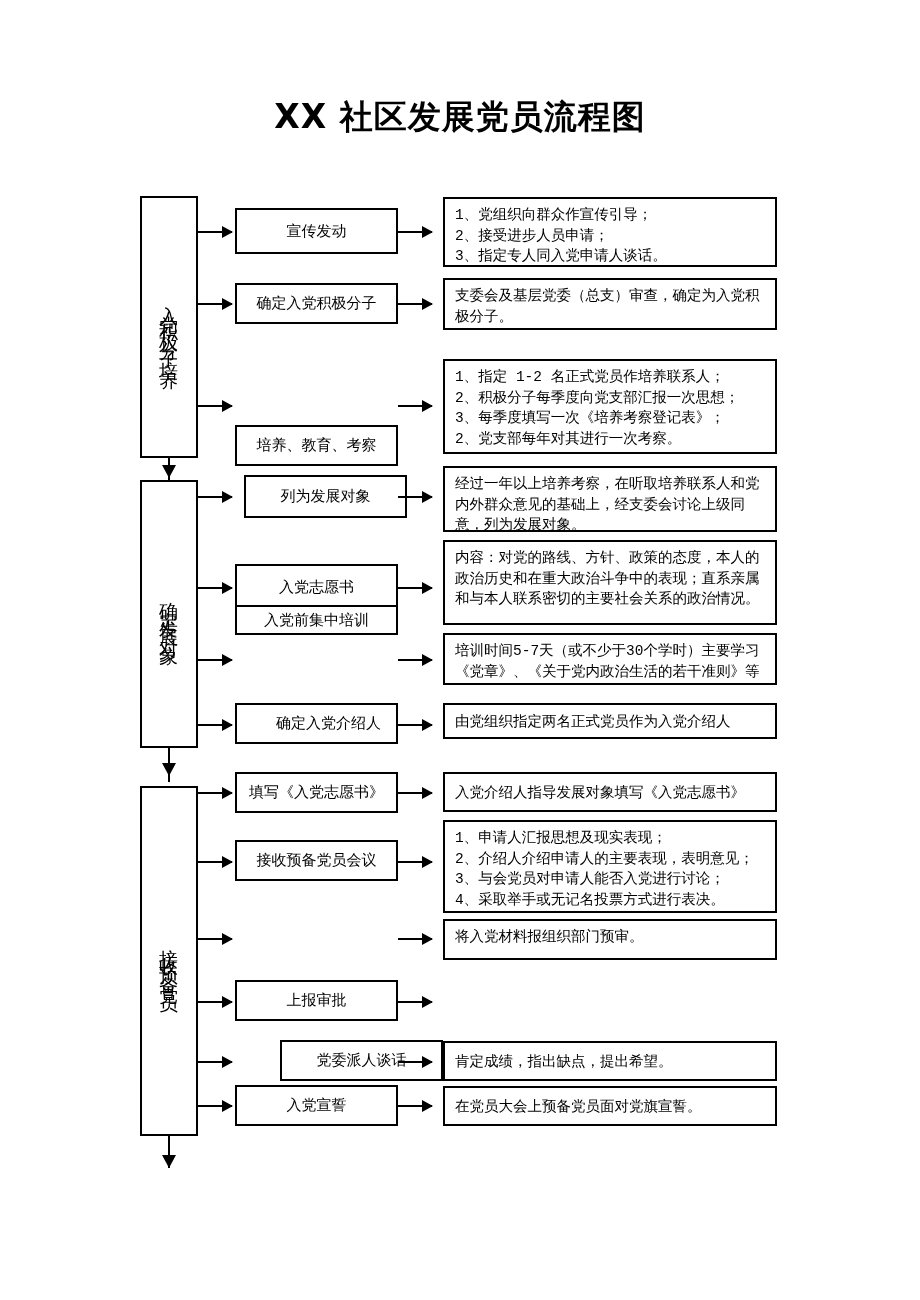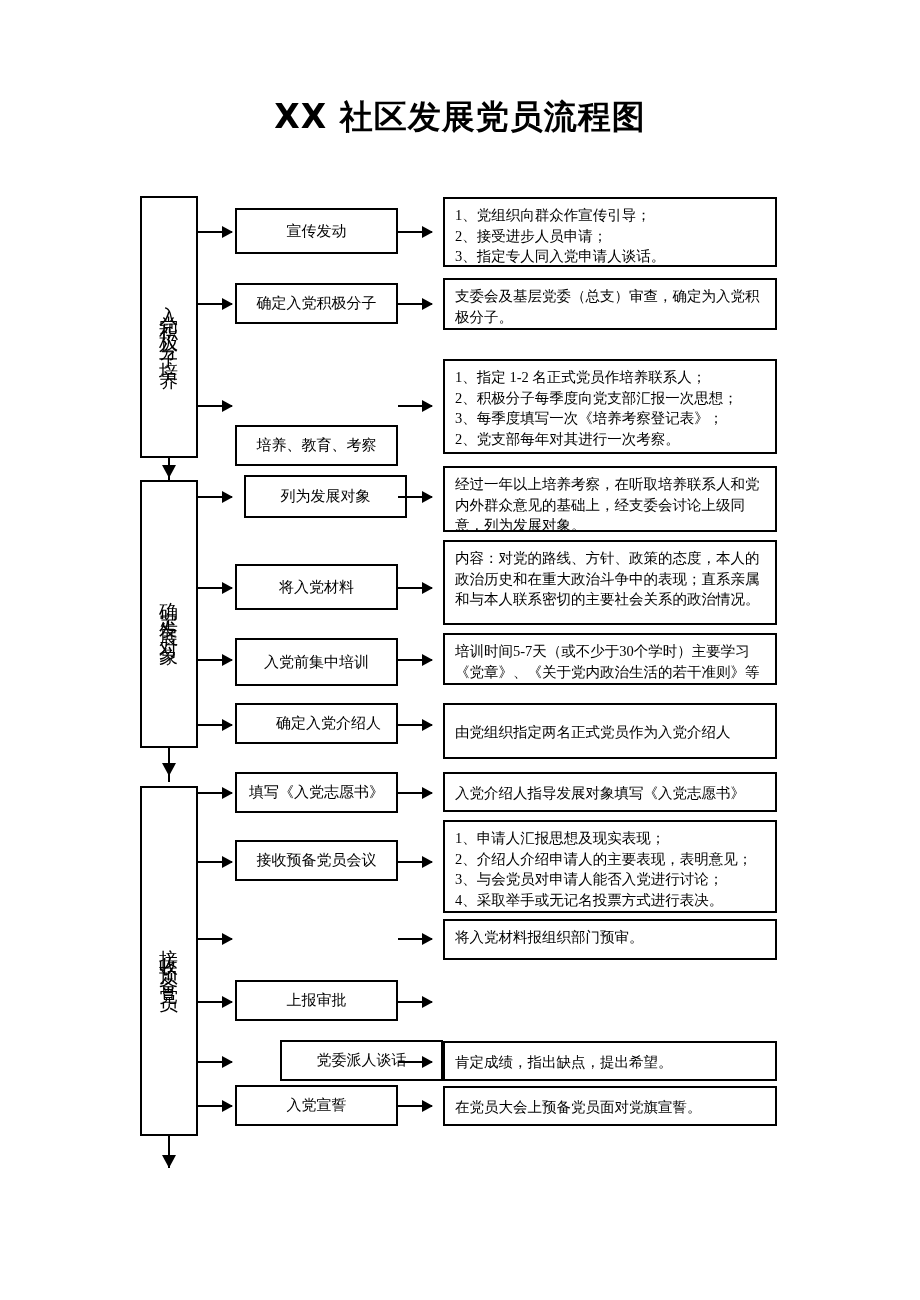--- a/index.html
+++ b/index.html
@@ -65,21 +65,21 @@
     text-align: center;
     white-space: nowrap;
   }
   
   .desc-box {
     position: absolute;
     border: 2px solid #000;
     background: #fff;
     box-sizing: border-box;
     padding: 6px 8px 4px 10px;
-    font-family: Liberation Serif, serif;
+    font-family: Liberation Mono, monospace;
     font-size: 14.5px;
     line-height: 1.42;
     overflow: hidden;
     text-align: left;
   }
   .desc-box p {
     margin: 0;
   }
   
   .hline {
@@ -176,47 +176,47 @@
   </div>
   <div class="hline" style="left:398px; top:496px; width:34px;"></div>
   <div class="arrow-right" style="left:422px; top:491px;"></div>
   <div class="desc-box" style="left:443px; top:466px; width:334px; height:66px;">
     <p>经过一年以上培养考察，在听取培养联系人和党内外群众意见的基础上，经支委会讨论上级同意，列为发展对象。</p>
   </div>
 
   <div class="hline" style="left:198px; top:587px; width:34px;"></div>
   <div class="arrow-right" style="left:222px; top:582px;"></div>
   <div class="step-box" style="left:235px; top:564px; width:163px; height:46px;">
-    <span>将入党材料</span>
+    <span>入党志愿书</span>
   </div>
   <div class="hline" style="left:398px; top:587px; width:34px;"></div>
   <div class="arrow-right" style="left:422px; top:582px;"></div>
   <div class="desc-box" style="left:443px; top:540px; width:334px; height:85px;">
     <p>内容：对党的路线、方针、政策的态度，本人的政治历史和在重大政治斗争中的表现；直系亲属和与本人联系密切的主要社会关系的政治情况。</p>
   </div>
 
   <div class="hline" style="left:198px; top:659px; width:34px;"></div>
   <div class="arrow-right" style="left:222px; top:654px;"></div>
-  <div class="step-box" style="left:235px; top:638px; width:163px; height:48px;">
+  <div class="step-box" style="left:235px; top:605px; width:163px; height:30px;">
     <span>入党前集中培训</span>
   </div>
   <div class="hline" style="left:398px; top:659px; width:34px;"></div>
   <div class="arrow-right" style="left:422px; top:654px;"></div>
   <div class="desc-box" style="left:443px; top:633px; width:334px; height:52px;">
     <p>培训时间5-7天（或不少于30个学时）主要学习《党章》、《关于党内政治生活的若干准则》等文件。</p>
   </div>
 
   <div class="hline" style="left:198px; top:724px; width:34px;"></div>
   <div class="arrow-right" style="left:222px; top:719px;"></div>
   <div class="step-box" style="left:235px; top:703px; width:163px; height:41px;padding-left:24px;">
     <span>确定入党介绍人</span>
   </div>
   <div class="hline" style="left:398px; top:724px; width:34px;"></div>
   <div class="arrow-right" style="left:422px; top:719px;"></div>
-  <div class="desc-box" style="left:443px; top:703px; width:334px; height:56px; display:flex; align-items:center;">
+  <div class="desc-box" style="left:443px; top:703px; width:334px; height:36px; display:flex; align-items:center;">
     <p>由党组织指定两名正式党员作为入党介绍人</p>
   </div>
 
   <div class="stage-band" style="left:140px; top:786px; width:58px; height:350px;">
     <span class="stage-label">接收预备党员</span>
   </div>
 
   <div class="vline" style="left:168px; top:1136px; height:32px;"></div>
   <div class="arrow-down" style="left:162px; top:1155px;"></div>
 

